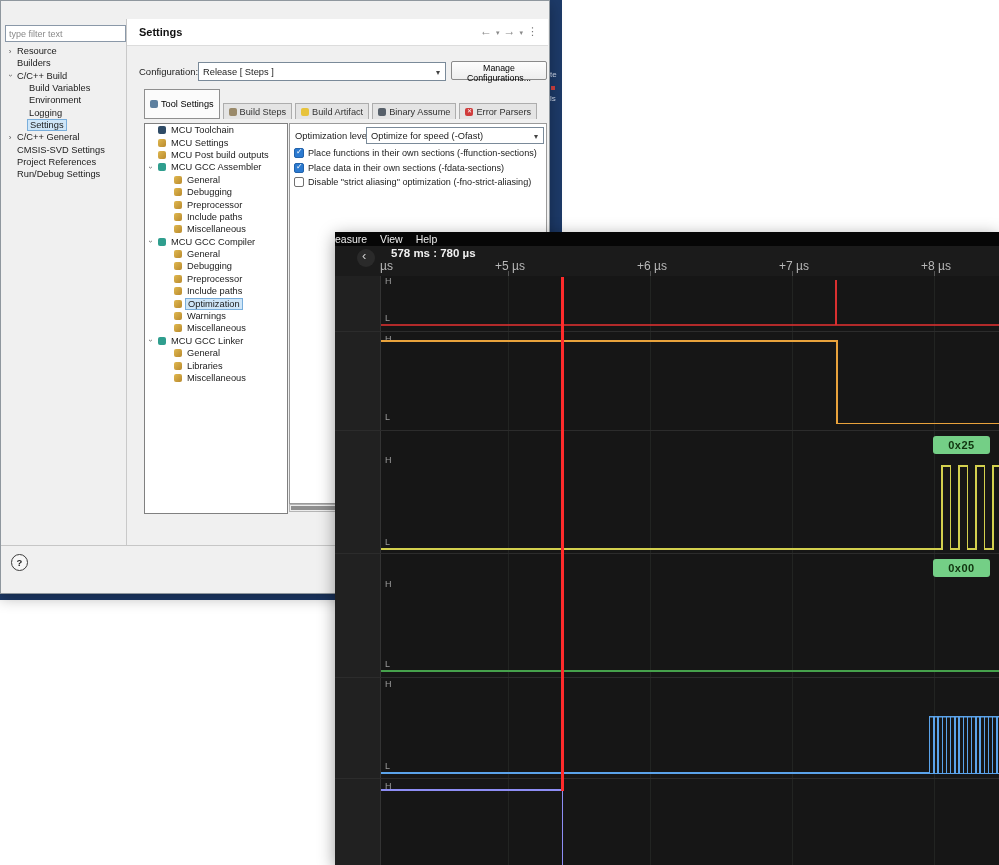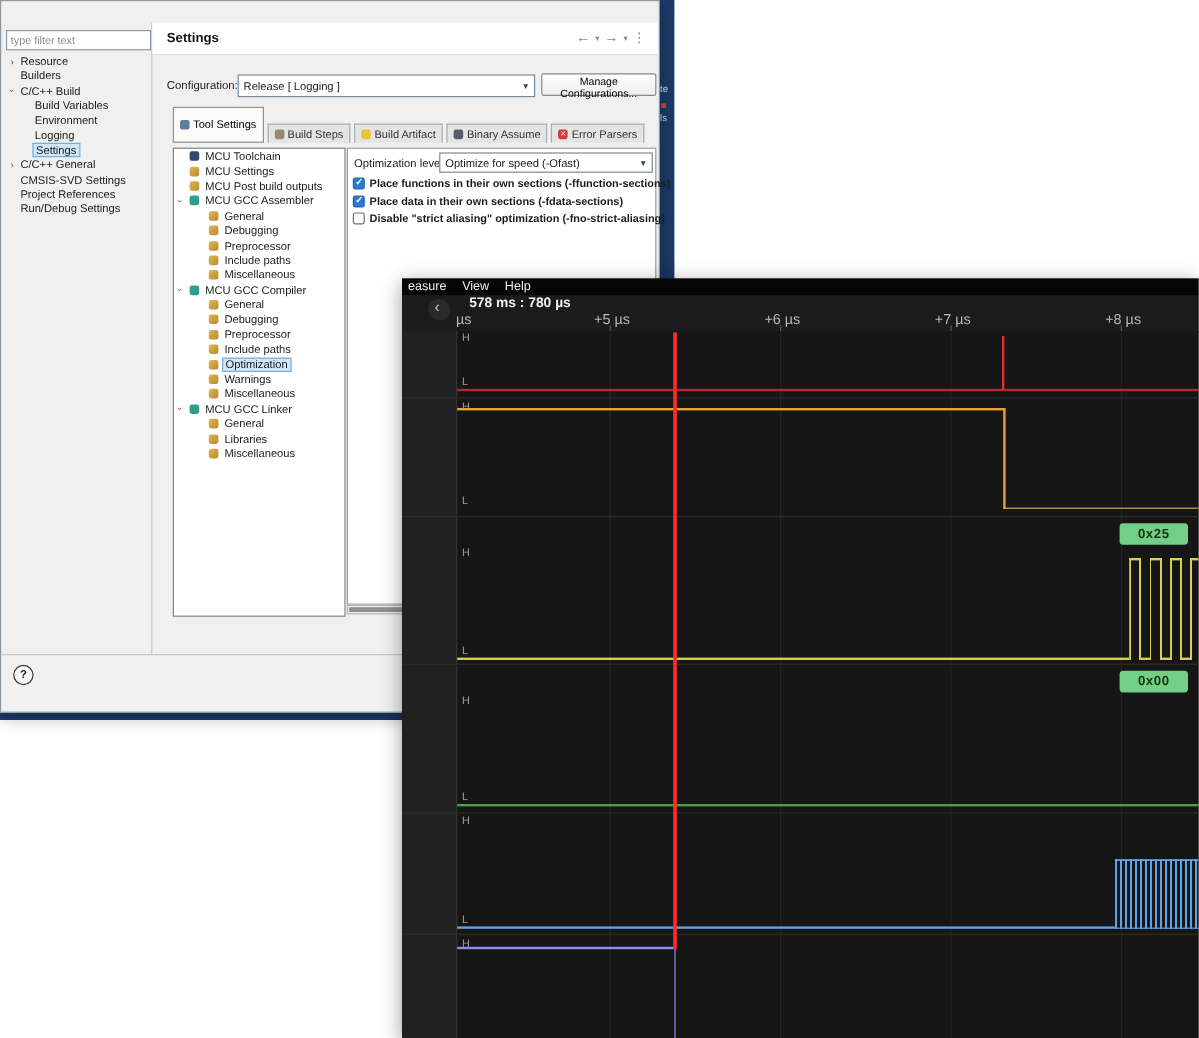--- a/index.html
+++ b/index.html
@@ -80,38 +80,38 @@
   .st-row.icon-toolchain .st-icon { background:#2f4b66; }
   .st-row.icon-gcc .st-icon { background:#2f9e8e; }
   .st-row.icon-tool .st-icon { background:linear-gradient(135deg,#e0b84f,#b98a2e); }
   .st-label { font-size:9.3px; padding:0 2px; }
   .st-row.selected .st-label { background:#cfe6f8; border:1px solid #79aedb; }
 
   .right-panel { position:absolute; left:288px; top:122px; width:258px; height:381px; background:#fff; border:1px solid #9a9a9a; box-sizing:border-box; }
   .opt-label { position:absolute; left:5px; top:6px; font-size:9.4px; }
   .combo-opt { left:76px; top:3px; width:176px; height:15px; }
   .cb-list { position:absolute; left:2px; top:22px; right:2px; }
-  .cb-row { display:flex; align-items:center; height:14.6px; gap:4px; padding-left:2px; cursor:pointer;font-weight:bold; }
+  .cb-row { display:flex; align-items:center; height:14.6px; gap:4px; padding-left:2px; cursor:pointer; }
   .cb-box { flex:0 0 10px; width:10px; height:10px; border:1px solid #707070; border-radius:2px; background:#fff; box-sizing:border-box; position:relative; }
   .cb-row.checked .cb-box { background:#2b7ad0; border-color:#2363ab; }
   .cb-row.checked .cb-box::after { content:"\2713"; position:absolute; left:1px; top:-2px; color:#fff; font-size:8px; }
   .cb-label { font-size:9.1px; white-space:nowrap; }
 
   .h-scroll { position:absolute; left:288px; top:503px; width:258px; height:8px; background:#ececec; border:1px solid #b5b5b5; box-sizing:border-box; }
   .h-scroll .thumb { position:absolute; left:1px; top:1px; width:110px; height:4px; background:#8f8f8f; cursor:pointer; }
 
   .bottom-sep { position:absolute; left:0; top:544px; right:0; border-top:1px solid #c6c6c6; }
   .help-btn { position:absolute; left:10px; top:553px; width:15px; height:15px; border:1px solid #3c3c3c; border-radius:50%;
               display:flex; align-items:center; justify-content:center; font-size:9.5px; font-weight:bold; color:#222;
               background:#f7f7f7; cursor:pointer; }
 
   
   .logic { position:absolute; left:335px; top:232px; width:664px; height:633px; background:#161616; z-index:30;
            box-shadow:0 4px 16px rgba(0,0,0,.4); overflow:hidden; }
-  .logic-menu { position:absolute; left:0; top:0; right:0; height:14px; background:#060606; display:flex; align-items:center; gap:13px; padding-left:5px; }
+  .logic-menu { position:absolute; left:0; top:0; right:0; height:14px; background:#060606; display:flex; align-items:center; gap:13px; }
   .menu-item { color:#ededed; font-size:10.5px; cursor:pointer; }
   .logic-header { position:absolute; left:0; top:14px; right:0; height:30px; background:#1b1b1b; border-bottom:1px solid #2b2b2b; }
   .collapse-btn { position:absolute; left:22px; top:3px; width:18px; height:18px; border-radius:50%; background:#2a2a2a; cursor:pointer; }
   .collapse-btn::before { content:"\2039"; position:absolute; left:5px; top:-1px; color:#c9c9c9; font-size:13px; }
   .time-readout { position:absolute; left:56px; top:1px; color:#f0f0f0; font-size:11.5px; font-weight:bold; }
   .tick-label { position:absolute; top:13px; color:#b9b9b9; font-size:12px; }
   .tick-mark { position:absolute; top:25px; width:1px; height:5px; background:#555; }
 
   .plot { position:absolute; left:0; top:44px; right:0; bottom:0; background:#161616; }
   .gutter { position:absolute; left:0; top:0; bottom:0; width:45px; background:#212121; border-right:1px solid #333; }
@@ -213,21 +213,21 @@
         <span class="nav-back"></span>
         <span class="mini-caret"></span>
         <span class="nav-fwd"></span>
         <span class="mini-caret"></span>
         <span class="overflow-dots"></span>
       </span>
     </div>
 
     <span class="config-label">Configuration:</span>
     <div class="combo combo-config">
-      <span class="combo-text">Release [ Logging ]</span>
+      <span class="combo-text">Release [ Steps ]</span>
       <span class="combo-caret"></span>
     </div>
     <button class="manage-btn">Manage Configurations...</button>
 
     <div class="tabs">
 
     <div class="tab active icon-tool-settings">
           <span class="tab-icon"></span>
           <span class="tab-label">Tool Settings</span>
         </div>

